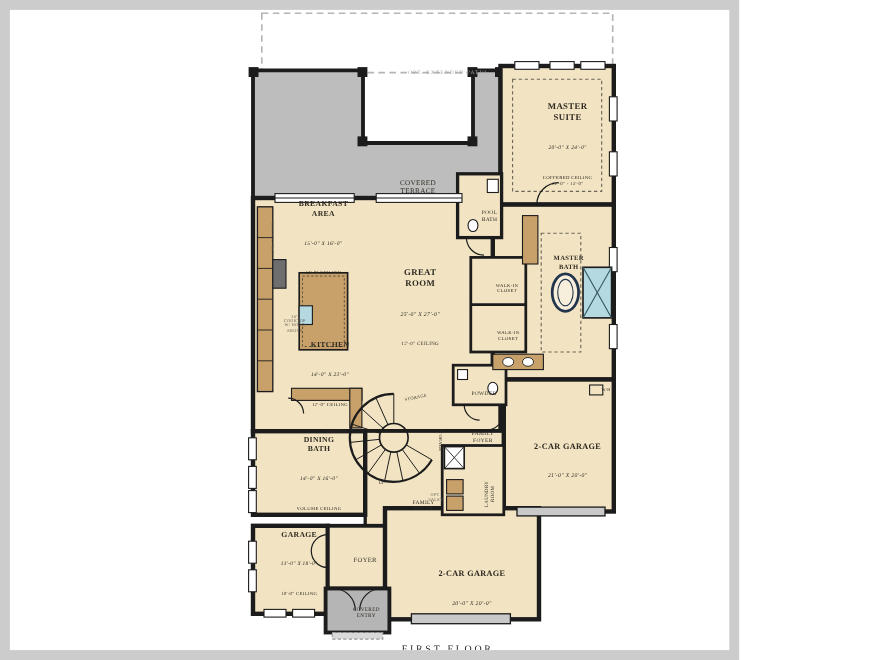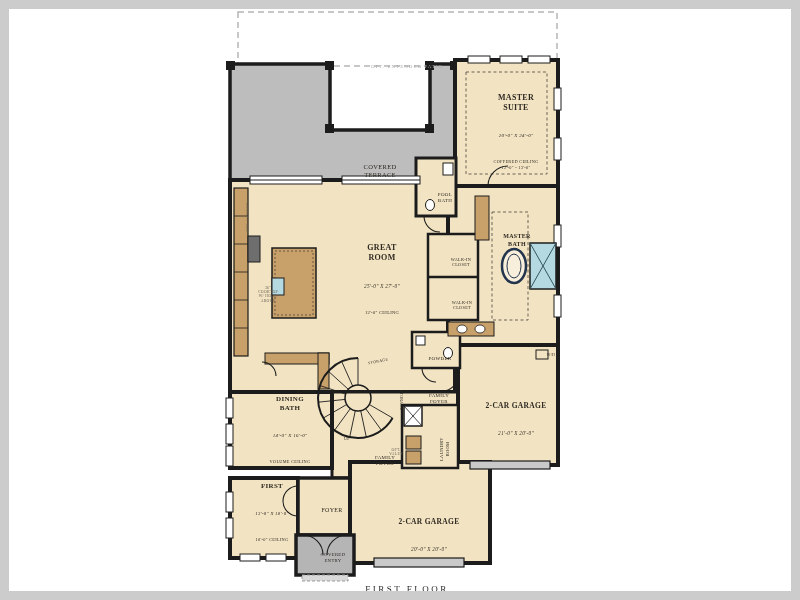--- a/index.html
+++ b/index.html
@@ -1,16 +1,16 @@
 <!DOCTYPE html>
 <html><head>
 <meta charset="utf-8">
 <style>
   html,body{margin:0;padding:0;background:#fff;}
-  #stage{position:relative;width:800px;height:600px;background:#fff;
+  #stage{position:relative;width:672px;height:600px;background:#fff;
          border:9px solid #ccc;box-sizing:border-box;overflow:hidden;
          font-family:"Liberation Serif",serif;}
   svg{position:absolute;left:0;top:0;}
   .lbl{position:absolute;transform:translate(-50%,-50%);text-align:center;
        color:#2f2a22;white-space:pre-line;line-height:1.25;letter-spacing:.3px;}
   .rname{font-weight:bold;}
   .s9{font-size:9px;} .s8{font-size:8px;} .s75{font-size:7.5px;margin-top:44px;} .s7{font-size:7px;}
   .s65{font-size:6.5px;} .s6{font-size:6px;} .s52{font-size:5.2px;}
   .s5{font-size:5px;} .s48{font-size:4.8px;} .s45{font-size:4.5px;} .s43{font-size:4.3px;}
   .s42{font-size:4.2px;} .s4{font-size:4px;} .s38{font-size:3.8px;} .s35{font-size:3.5px;}
@@ -179,28 +179,39 @@
 BATH</div>
 
   <div class="lbl rname s6" style="left:508px;top:231px">MASTER
 BATH</div>
 
   <div class="lbl s43" style="left:452px;top:253px">WALK-IN
 CLOSET</div>
   <div class="lbl s43" style="left:453px;top:296px">WALK-IN
 CLOSET</div>
 
+  <div class="lbl" style="left:285px;top:207px">
+    <div class="rname s7">BREAKFAST
+AREA</div>
+    <div class="dim s5">15'-0" X 16'-0"</div>
+    <div class="s43">12'-0" CEILING</div>
+  </div>
 
   <div class="lbl" style="left:373px;top:270px">
     <div class="rname s8">GREAT
 ROOM</div>
     <div class="dim s52">25'-0" X 27'-0"</div>
     <div class="s45">12'-0" CEILING</div>
   </div>
 
+  <div class="lbl" style="left:291px;top:331px">
+    <div class="rname s7">KITCHEN</div>
+    <div class="dim s5">14'-0" X 23'-0"</div>
+    <div class="s43">12'-0" CEILING</div>
+  </div>
 
   <div class="lbl s38 note" style="left:259px;top:285px;line-height:1.1">36"
 COOKTOP
 W/ HOOD
 ABOVE</div>
 
   <div class="lbl s35 note" style="left:239px;top:207px;transform:translate(-50%,-50%) rotate(-90deg)">UPR. CABINETS</div>
 
   <div class="lbl s43" style="left:297px;top:383px">PANTRY</div>
 
@@ -225,21 +236,21 @@
   <div class="lbl s5" style="left:376px;top:452px">FAMILY
 FOYER</div>
   <div class="lbl s38" style="left:542px;top:346px">W/H</div>
 
   <div class="lbl" style="left:507px;top:388px">
     <div class="rname s75">2-CAR GARAGE</div>
     <div class="dim s52">21'-0" X 20'-0"</div>
   </div>
 
   <div class="lbl" style="left:263px;top:503px">
-    <div class="rname s7">FIRST</div>
+    <div class="rname s7">GARAGE</div>
     <div class="dim s48">13'-0" X 18'-0"</div>
     <div class="s43">10'-0" CEILING</div>
   </div>
 
   <div class="lbl s6" style="left:323px;top:502px">FOYER</div>
   <div class="lbl s48" style="left:324px;top:549px">COVERED
 ENTRY</div>
 
   <div class="lbl" style="left:420px;top:504px">
     <div class="rname s75">2-CAR GARAGE</div>

